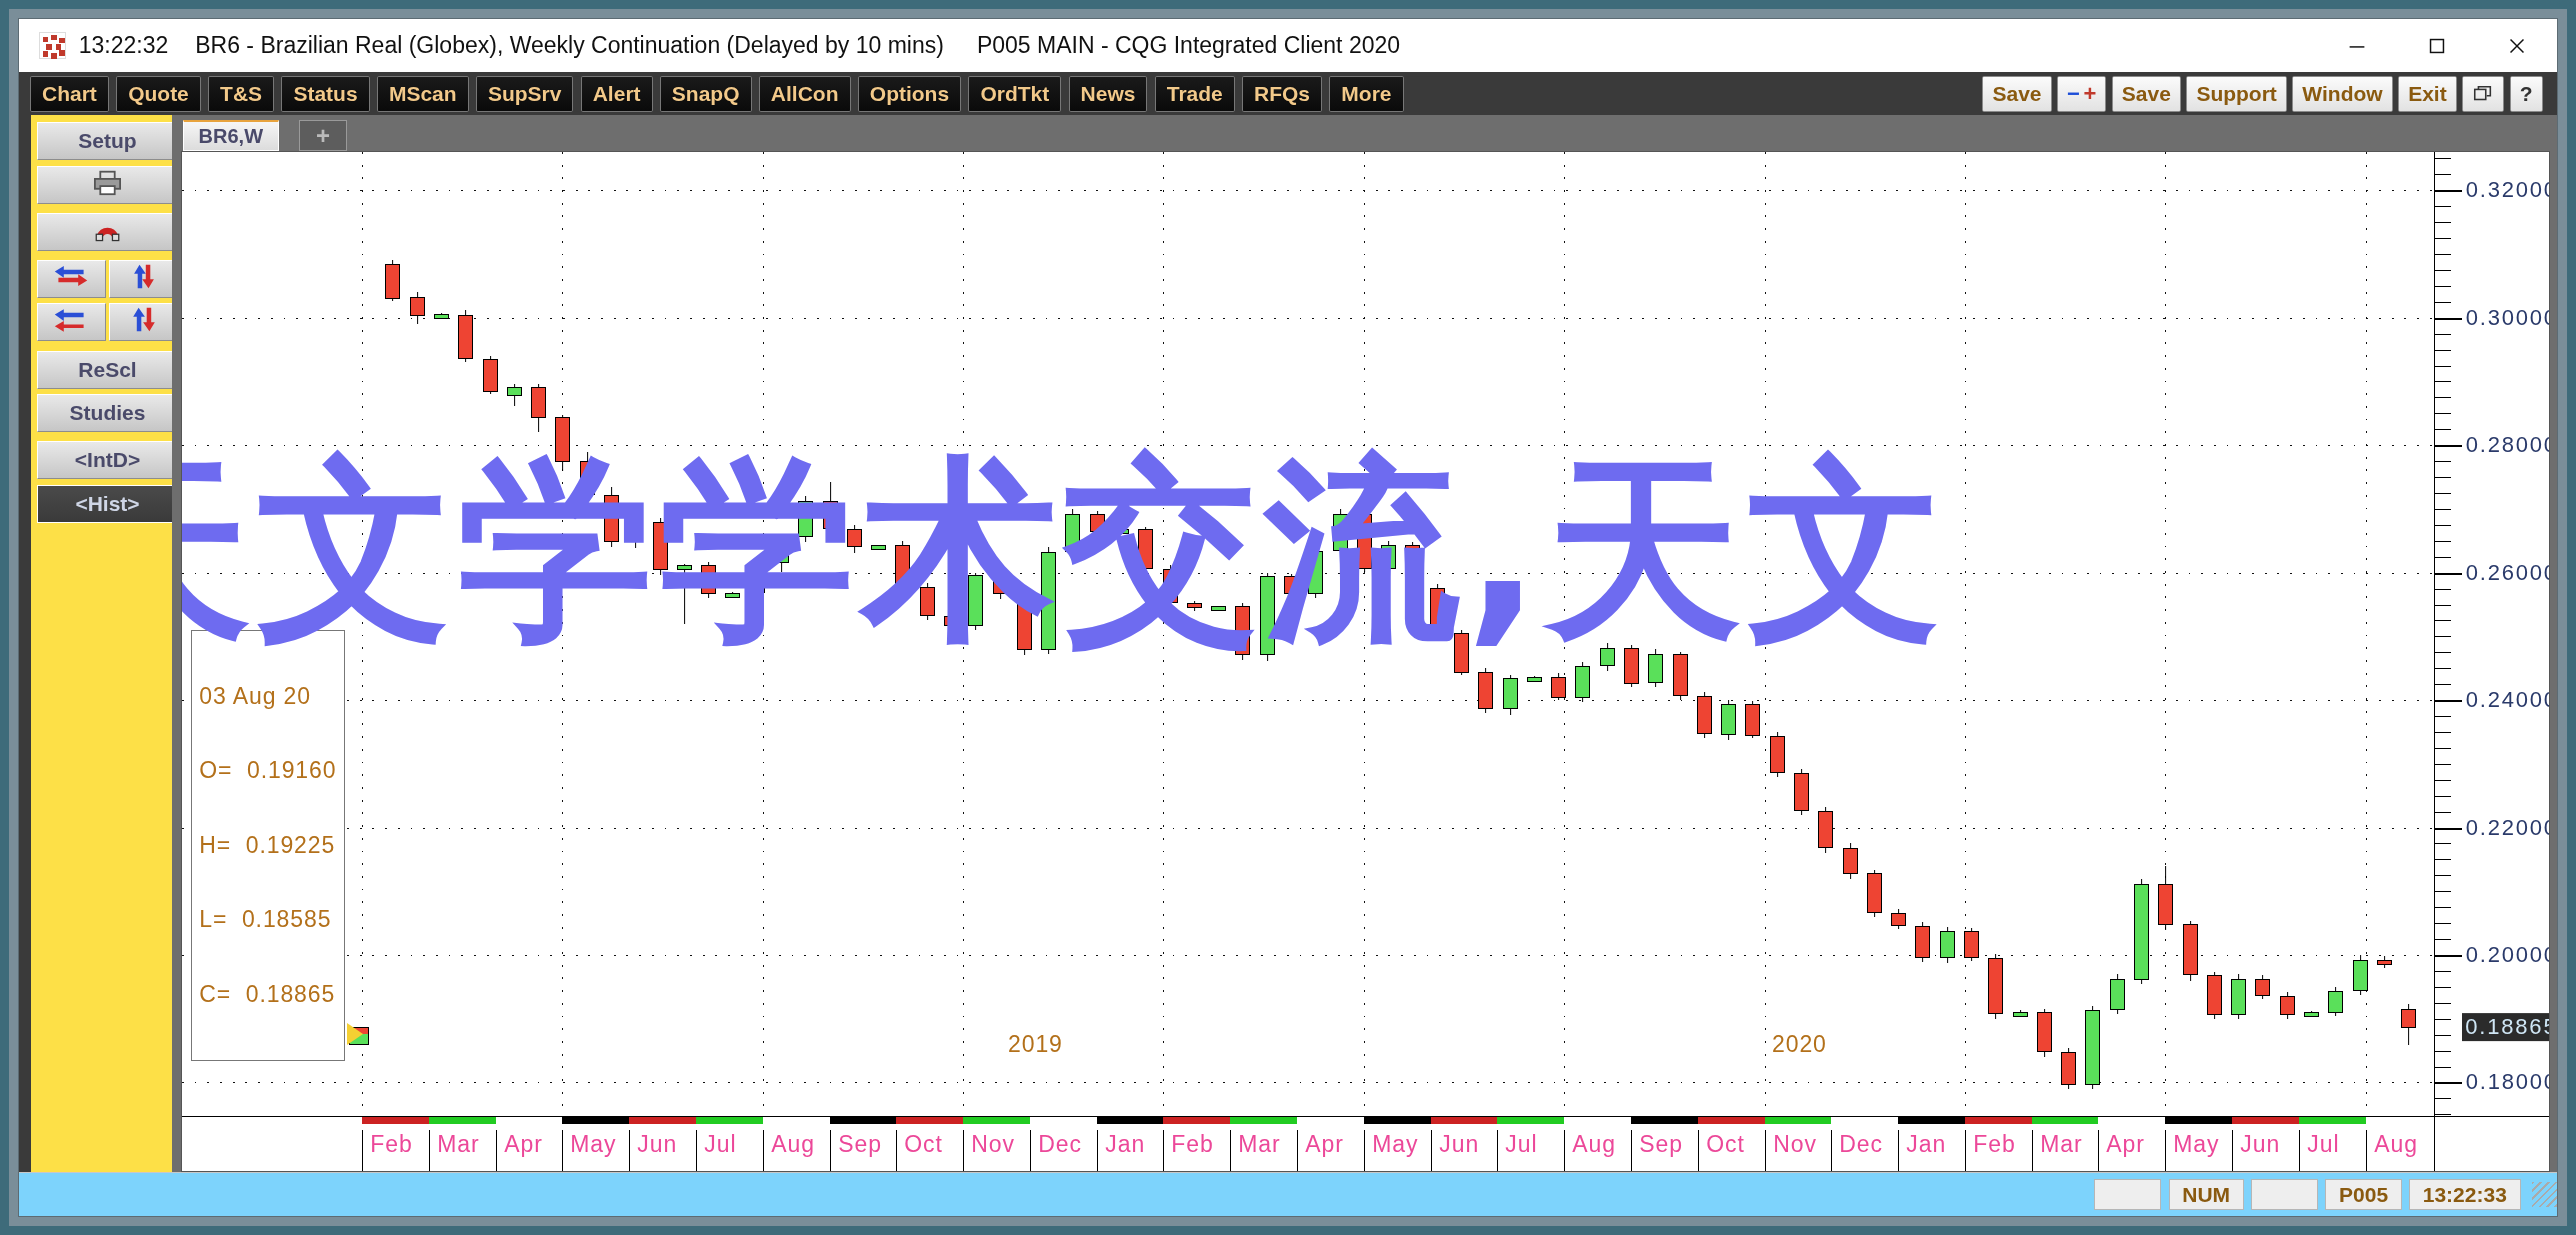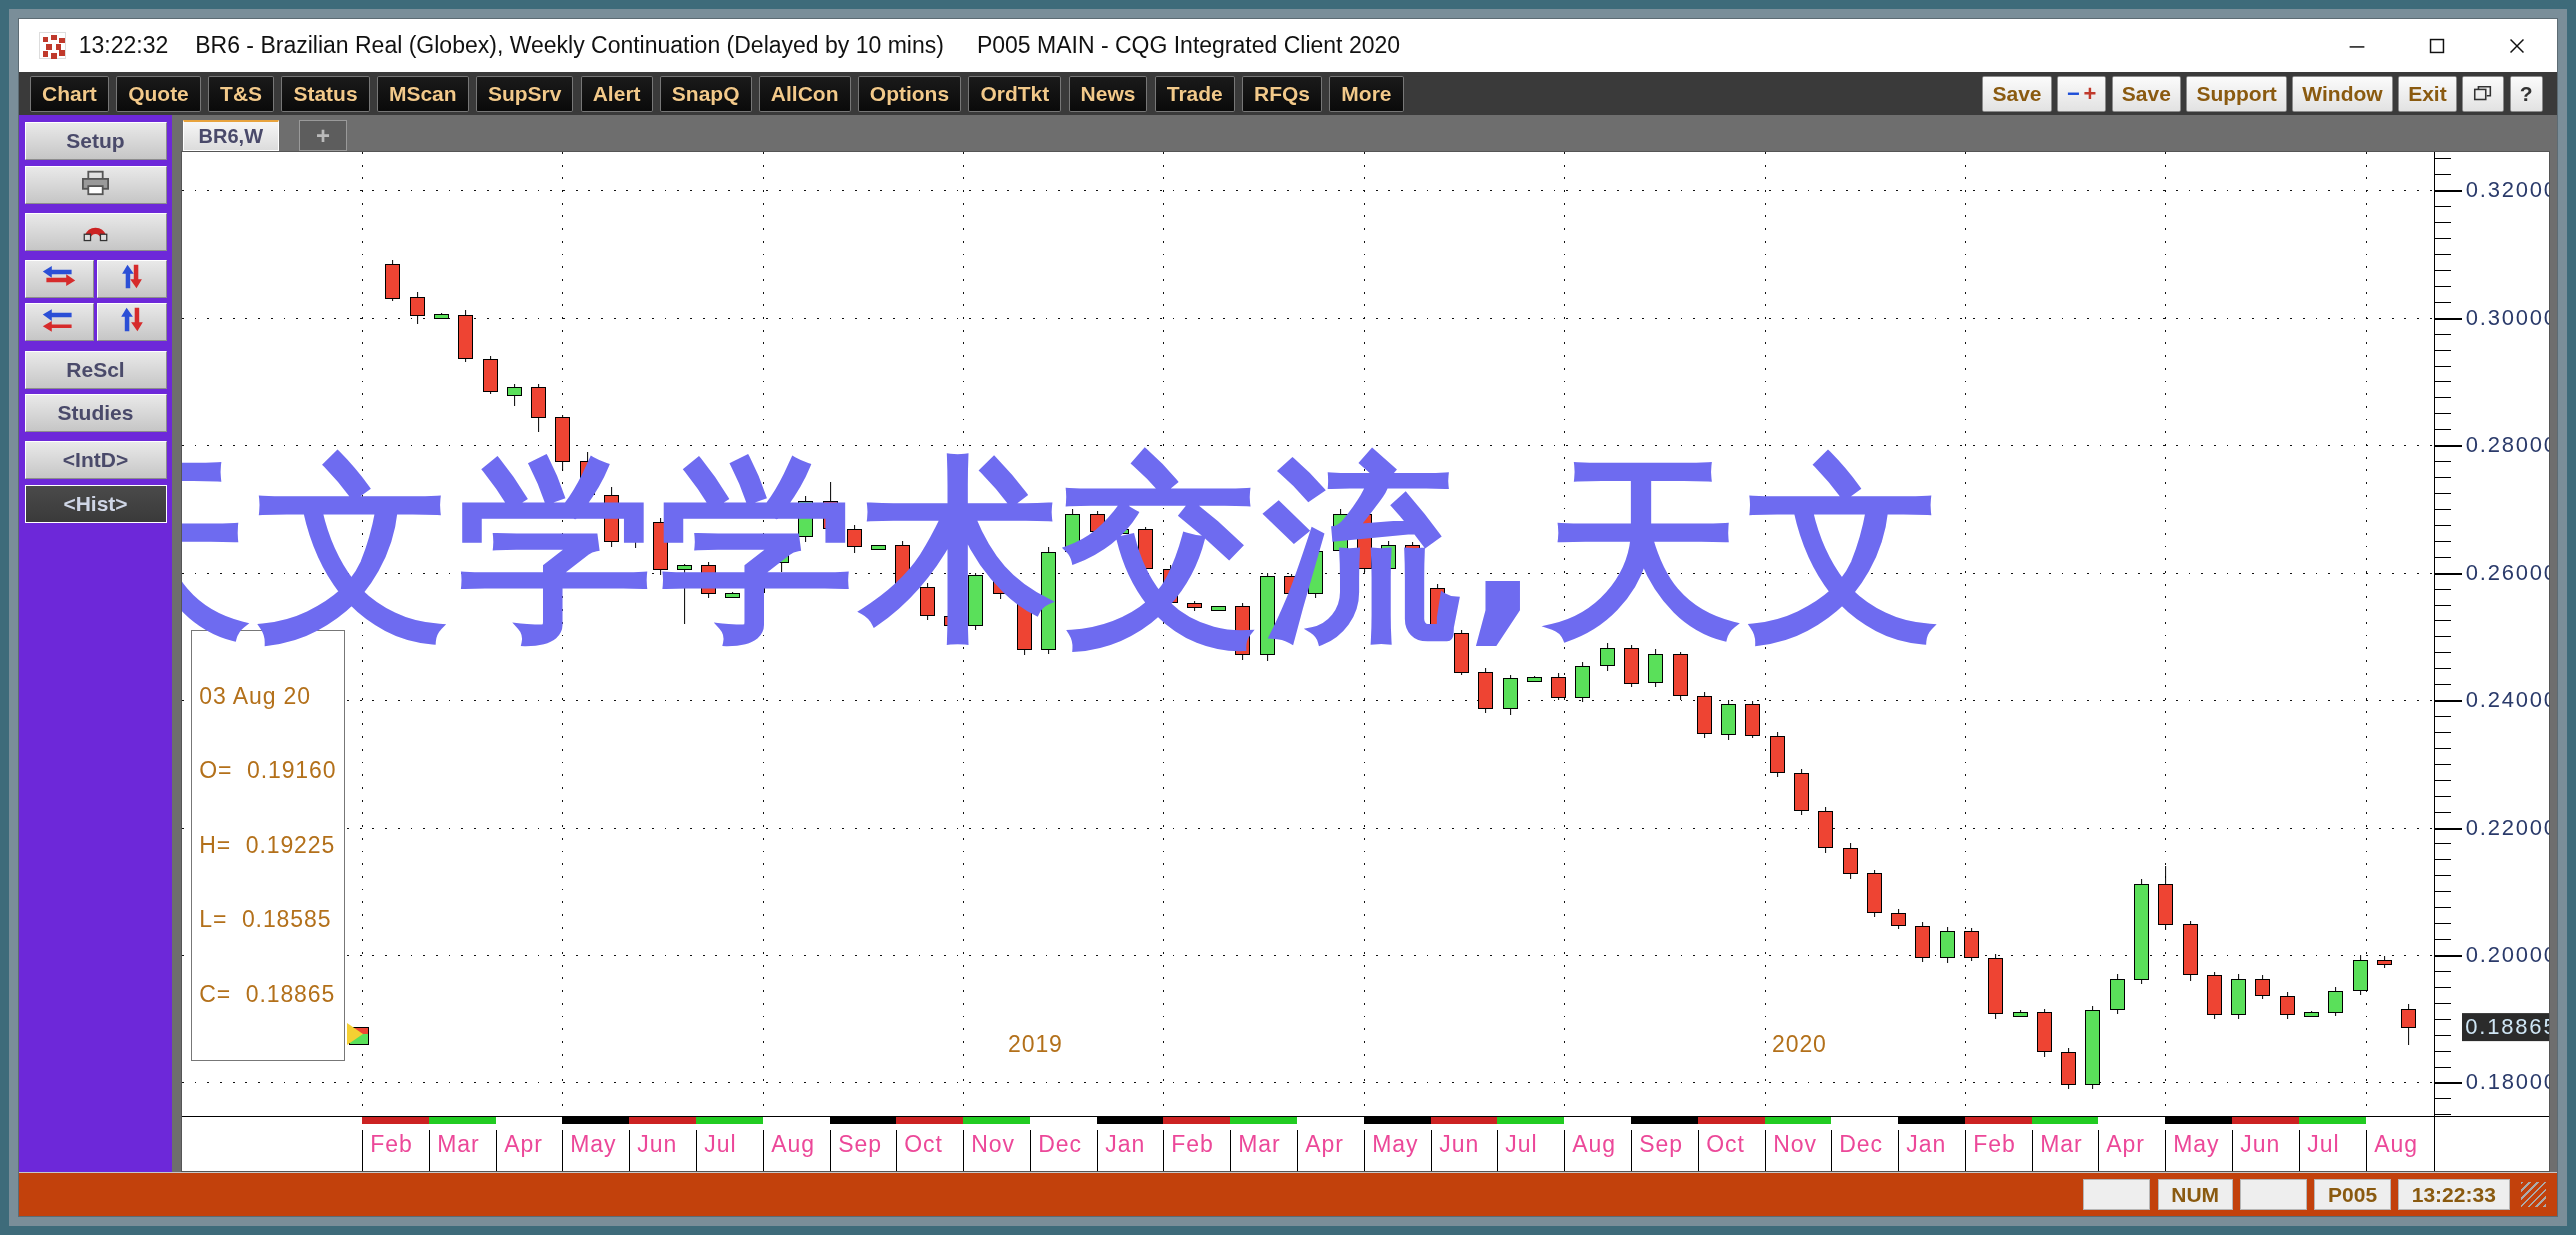--- a/index.html
+++ b/index.html
@@ -68,22 +68,22 @@
   .pm .plus{color:#c0392b;font-weight:bold;}
 
   
   #body-area{
     position:absolute; left:0; top:96px; right:0; bottom:44px;
     background:#3a3a3a;
   }
 
   
   #sidebar{
-    position:absolute; left:0; top:0; width:153px; bottom:0;
-    background:#6d28d9;
+    position:absolute; left:12px; top:0; width:153px; bottom:0;
+    background:#fde047;
     padding:7.3px 5.5px;
   }
   .sbtn{
     width:100%; height:38px;
     background:linear-gradient(#e9e9e9,#c6c6c6);
     border:0.9px solid #fff; border-bottom-color:#8d8d8d; border-right-color:#8d8d8d;
     color:#4a4a6a; font-size:21px; font-weight:bold;
     display:flex;align-items:center;justify-content:center;
     cursor:pointer; margin-bottom:5.5px;
   }
@@ -171,22 +171,22 @@
     position:absolute;left:-127px;top:300px;width:2456px;
     font-size:196px;font-weight:bold;color:#6e6bf0;
     font-family:"DejaVu Sans", sans-serif;
     letter-spacing:5.5px;white-space:nowrap;pointer-events:none;
     line-height:1;
   }
 
   
   #statusbar{
     position:absolute;left:0;right:0;bottom:0;height:44px;
-    background:#c2410c;border-top:0.9px solid #c8c8c8;
-    display:flex;align-items:center;justify-content:flex-end;padding-right:11px;
+    background:#7dd3fc;border-top:0.9px solid #c8c8c8;
+    display:flex;align-items:center;justify-content:flex-end;
   }
   .sfield{
     height:31px;min-width:67px;padding:0 12.7px;margin-left:7.3px;
     border:0.9px solid #b6b6b6;background:#eeeeee;
     display:flex;align-items:center;justify-content:center;
     font-size:21px;color:#8a5a10;font-weight:bold;
   }
   #grip{width:25.5px;height:25.5px;margin-left:11px;
     background:repeating-linear-gradient(135deg,#aaa 0 1.8px,transparent 1.8px 5.5px);}
 </style>

